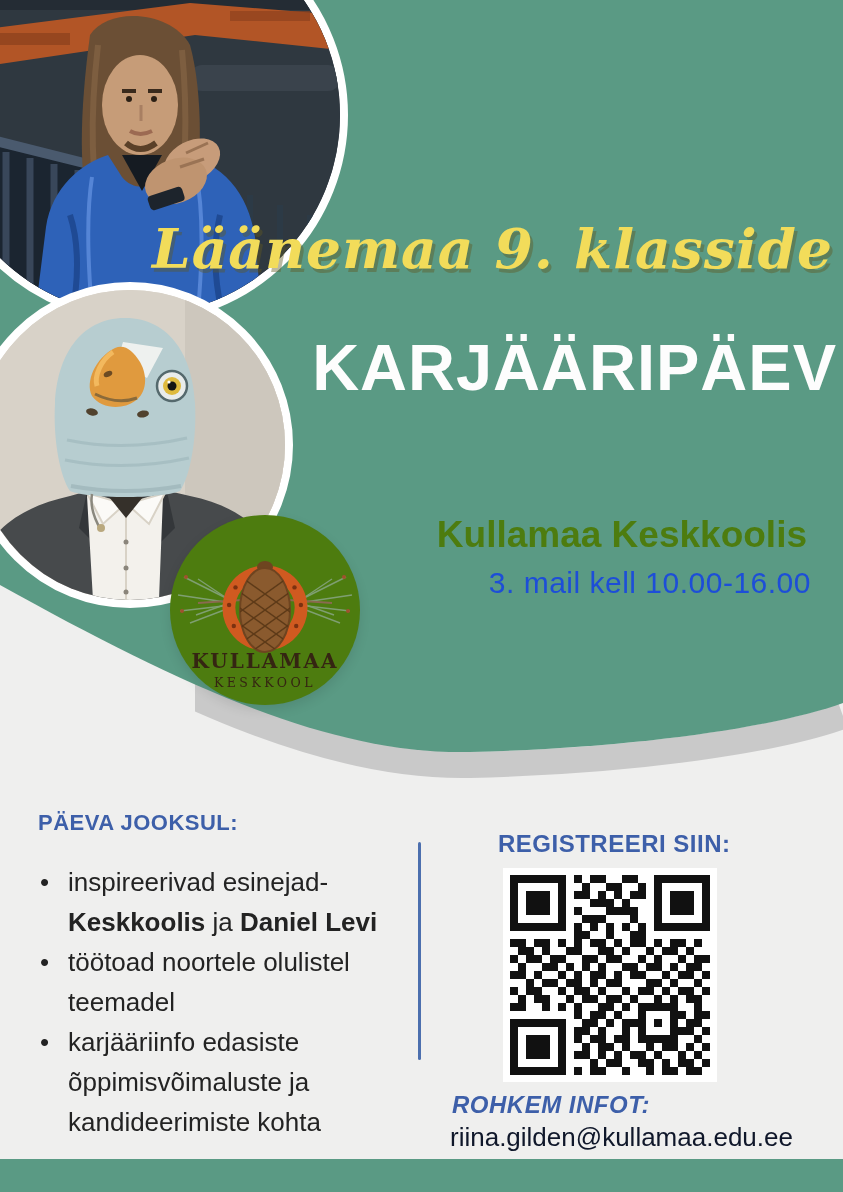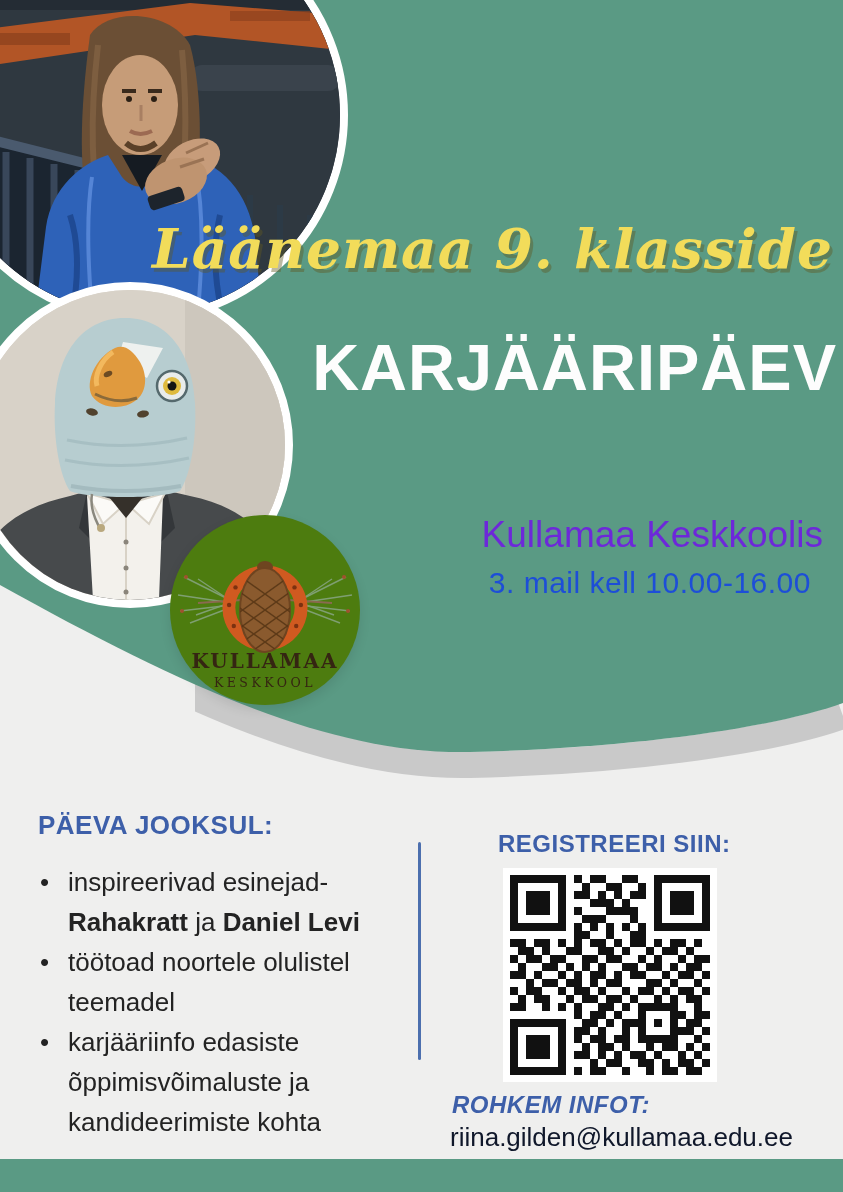--- a/index.html
+++ b/index.html
@@ -13,25 +13,25 @@
   .photo-top{left:-68px;top:-93px;width:400px;height:400px;background:#2f3840;}
   .photo-bottom{left:-33px;top:282px;width:310px;height:310px;background:#d8d2c8;}
   .logo-circle{position:absolute;left:170px;top:515px;width:190px;height:190px;border-radius:50%;
     background:#4d7c0f;z-index:3;box-shadow:0 5px 12px rgba(0,0,0,.10);}
   .circle svg,.logo-circle svg{display:block;}
   
   .hdr{position:absolute;z-index:5;text-align:center;white-space:nowrap;}
   .script-line{right:10px;top:216px;font-family:"DejaVu Serif",serif;font-style:italic;font-weight:bold;
     font-size:55px;color:#f2dc5a;letter-spacing:1px;text-shadow:3px 4px 0 rgba(96,88,34,.42);}
   .title{right:6px;top:330px;font-size:65px;font-weight:bold;color:#fdfdfd;letter-spacing:1px;margin-left:29px;}
-  .venue{right:20px;top:514px;font-size:37px;font-weight:normal;color:#6d28d9;}
+  .venue{right:36px;top:514px;font-size:37px;font-weight:bold;color:#4d7c0f;}
   .datetime{right:32px;top:566px;font-size:30px;color:#1d4ed8;letter-spacing:.5px;}
   
   .blue-heading{position:absolute;z-index:5;font-weight:bold;color:#3d5fa9;letter-spacing:.5px;white-space:nowrap;}
-  .schedule-heading{left:38px;top:810px;font-size:26px;}
+  .schedule-heading{left:38px;top:810px;font-size:22px;}
   .schedule-list{position:absolute;left:38px;top:862px;width:365px;z-index:5;list-style:none;margin:0;padding:0;
     font-size:26px;line-height:40px;color:#232323;}
   .schedule-list li{position:relative;padding-left:30px;}
   .schedule-list .bullet{position:absolute;left:2px;top:0;}
   .schedule-list b{font-weight:bold;}
   .divider{position:absolute;left:418px;top:842px;width:3px;height:218px;background:#4c6fae;border-radius:2px;z-index:5;}
   .register-heading{left:498px;top:830px;width:226px;text-align:left;font-size:24px;}
   .qr{position:absolute;left:503px;top:868px;background:#fff;padding:7px;z-index:5;line-height:0;}
   .contact-heading{left:452px;top:1091px;font-size:24px;font-style:italic;}
   .contact-email{position:absolute;left:450px;top:1122px;font-size:26px;color:#0f172a;z-index:5;white-space:nowrap;}
@@ -191,21 +191,21 @@
     </svg>
   </div>
 
   <div class="hdr script-line">Läänemaa 9. klasside</div>
   <div class="hdr title">KARJÄÄRIPÄEV</div>
   <div class="hdr venue">Kullamaa Keskkoolis</div>
   <div class="hdr datetime">3. mail kell 10.00-16.00</div>
 
   <div class="blue-heading schedule-heading">PÄEVA JOOKSUL:</div>
   <ul class="schedule-list">
-      <li><span class="bullet">•</span><span>inspireerivad esinejad- </span><b>Rahakratt</b><span> ja </span><b>Daniel Levi</b></li>
+      <li><span class="bullet">•</span><span>inspireerivad esinejad- </span><b>Keskkoolis</b><span> ja </span><b>Daniel Levi</b></li>
       <li><span class="bullet">•</span><span>töötoad noortele olulistel teemadel</span></li>
       <li><span class="bullet">•</span><span>karjääriinfo edasiste õppimisvõimaluste ja kandideerimiste kohta</span></li>
     </ul>
 
   <div class="divider"></div>
 
   <div class="blue-heading register-heading">REGISTREERI SIIN:</div>
   <div class="qr"><svg viewBox="0 0 25 25" width="200" height="200" shape-rendering="crispEdges">
         <rect x="0" y="0" width="1" height="1" fill="#111"></rect>
         <rect x="1" y="0" width="1" height="1" fill="#111"></rect>

